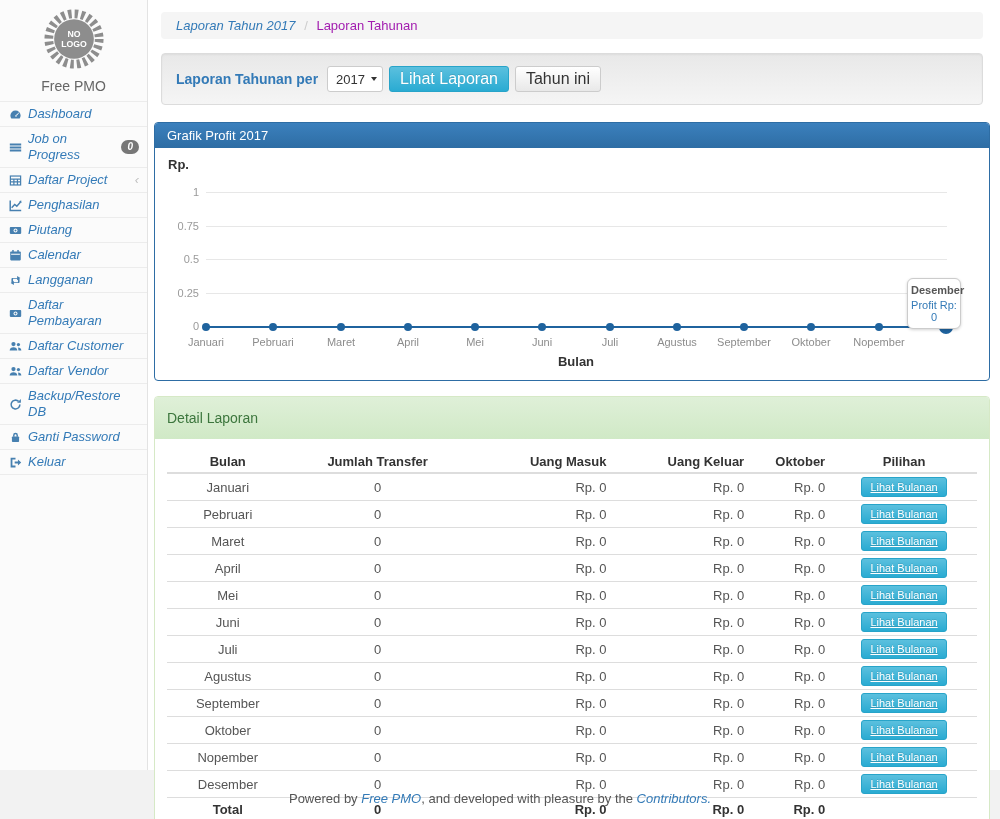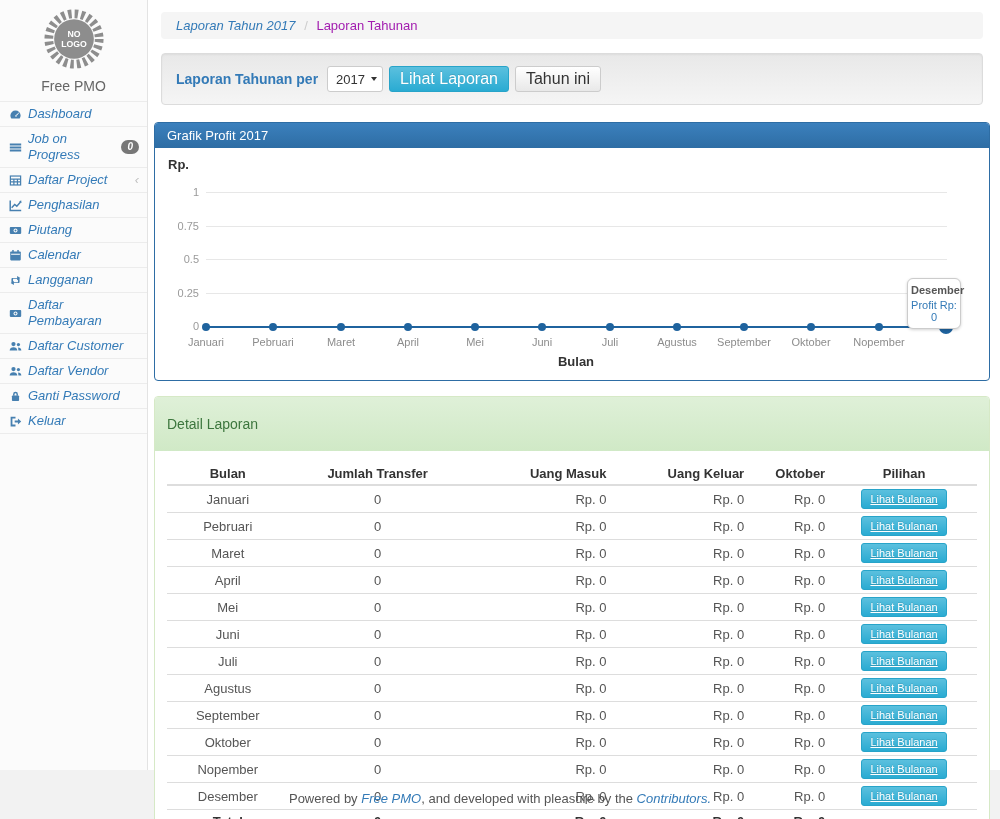--- a/index.html
+++ b/index.html
@@ -60,21 +60,21 @@
   
   .panel { margin:0 0 15px; border-radius:4px; background:#fff; }
   .panel-primary { border:1px solid #2e6da4; }
   .panel-primary .panel-heading {
     background:linear-gradient(#3b80bd,#2e6da4); color:#fff;
     padding:5px 12px; font-size:13px; border-radius:3px 3px 0 0;
   }
   .panel-success { border:1px solid #d6e9c6; }
   .panel-success .panel-heading {
     background:linear-gradient(#dff0d8,#d0e9c6); color:#3c763d;
-    padding:19px 12px; font-size:14px; border-radius:3px 3px 0 0;
+    padding:13px 12px; font-size:14px; border-radius:3px 3px 0 0;
   }
   .panel-body { padding:12px; border-radius:0 0 3px 3px; }
 
   
   .chart-body { position:relative; height:232px; }
   .rp-label { position:absolute; left:13px; top:9px; font-weight:bold; }
   .gridline { position:absolute; left:51px; width:741px; height:1px; background:#e7e7e7; }
   .ylab { position:absolute; left:0; width:44px; text-align:right; font-size:11px; color:#9a9a9a; }
   .dataline { position:absolute; left:51px; width:740px; top:178px; height:2px; background:#1f639e; }
   .dot { position:absolute; width:8px; height:8px; top:175px; margin-left:-4px; border-radius:50%; background:#1f639e; }
@@ -226,20 +226,29 @@
                 <circle cx="11.6" cy="5.6" r="2"></circle>
                 <path d="M11.2 9.3c2.2.1 4 1.5 4 3.7h-3.6z"></path>
               </g>
             </svg>
           </span>
         <span>Daftar Vendor</span>
       </a>
       <a>
         <span class="icon">
             <svg width="13" height="13" viewBox="0 0 16 16">
+              <path fill="none" stroke="currentColor" stroke-width="1.9" d="M13.4 8A5.4 5.4 0 1 1 11.8 4.2"></path>
+              <path fill="currentColor" d="M14.6 1.2v4.6h-4.6z"></path>
+            </svg>
+          </span>
+        <span>Backup/Restore DB</span>
+      </a>
+      <a>
+        <span class="icon">
+            <svg width="13" height="13" viewBox="0 0 16 16">
               <g fill="currentColor">
                 <path d="M5 7V5.2a3 3 0 0 1 6 0V7H9.2V5.2a1.2 1.2 0 0 0-2.4 0V7z"></path>
                 <rect x="3.6" y="6.8" width="8.8" height="6.8" rx="1"></rect>
               </g>
             </svg>
           </span>
         <span>Ganti Password</span>
       </a>
       <a>
         <span class="icon">

